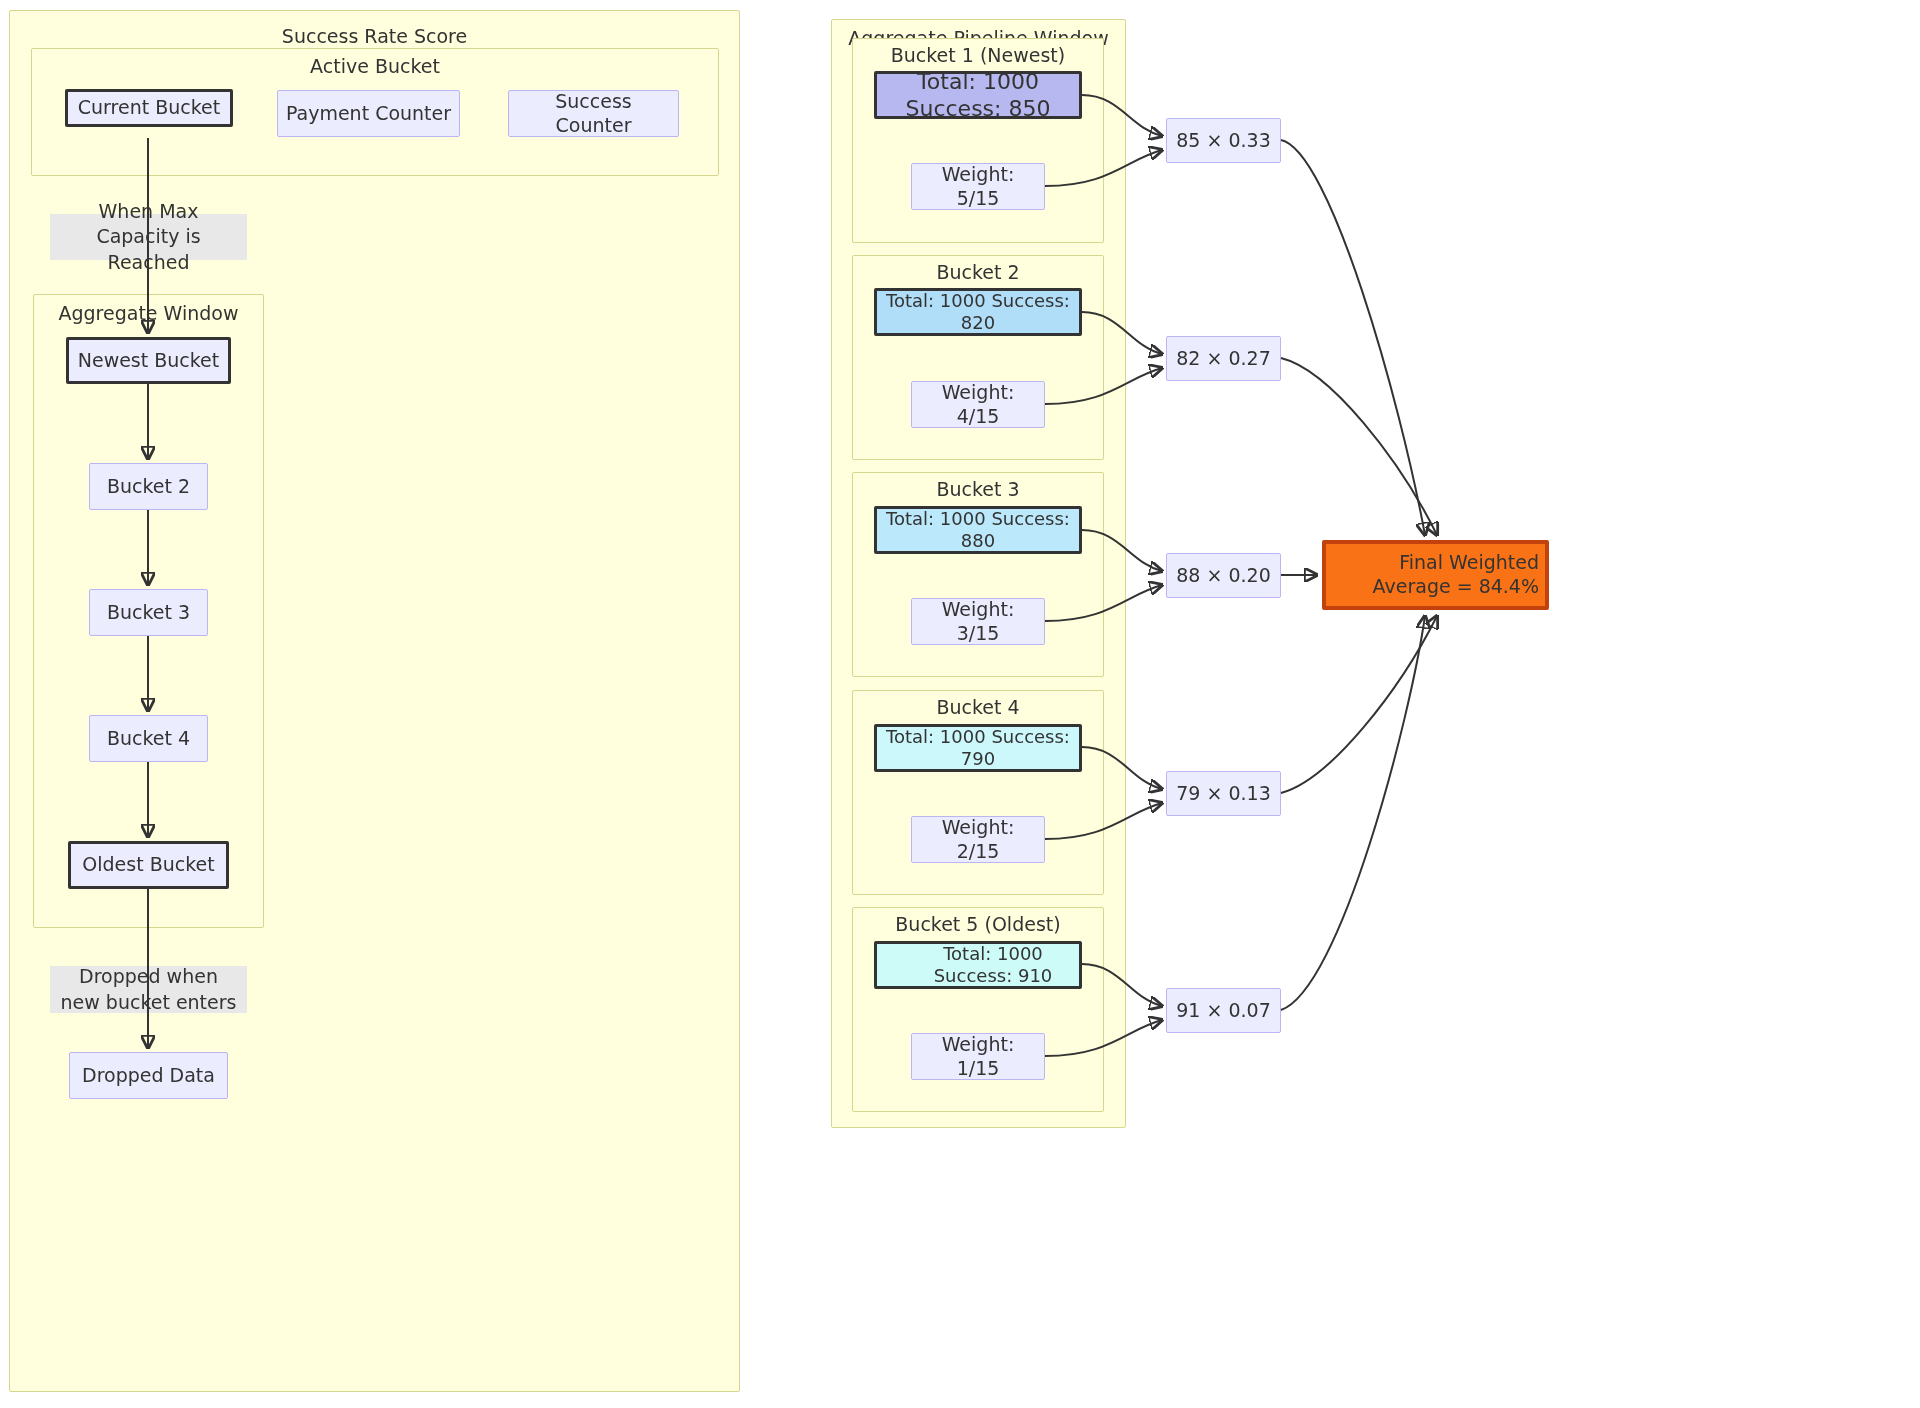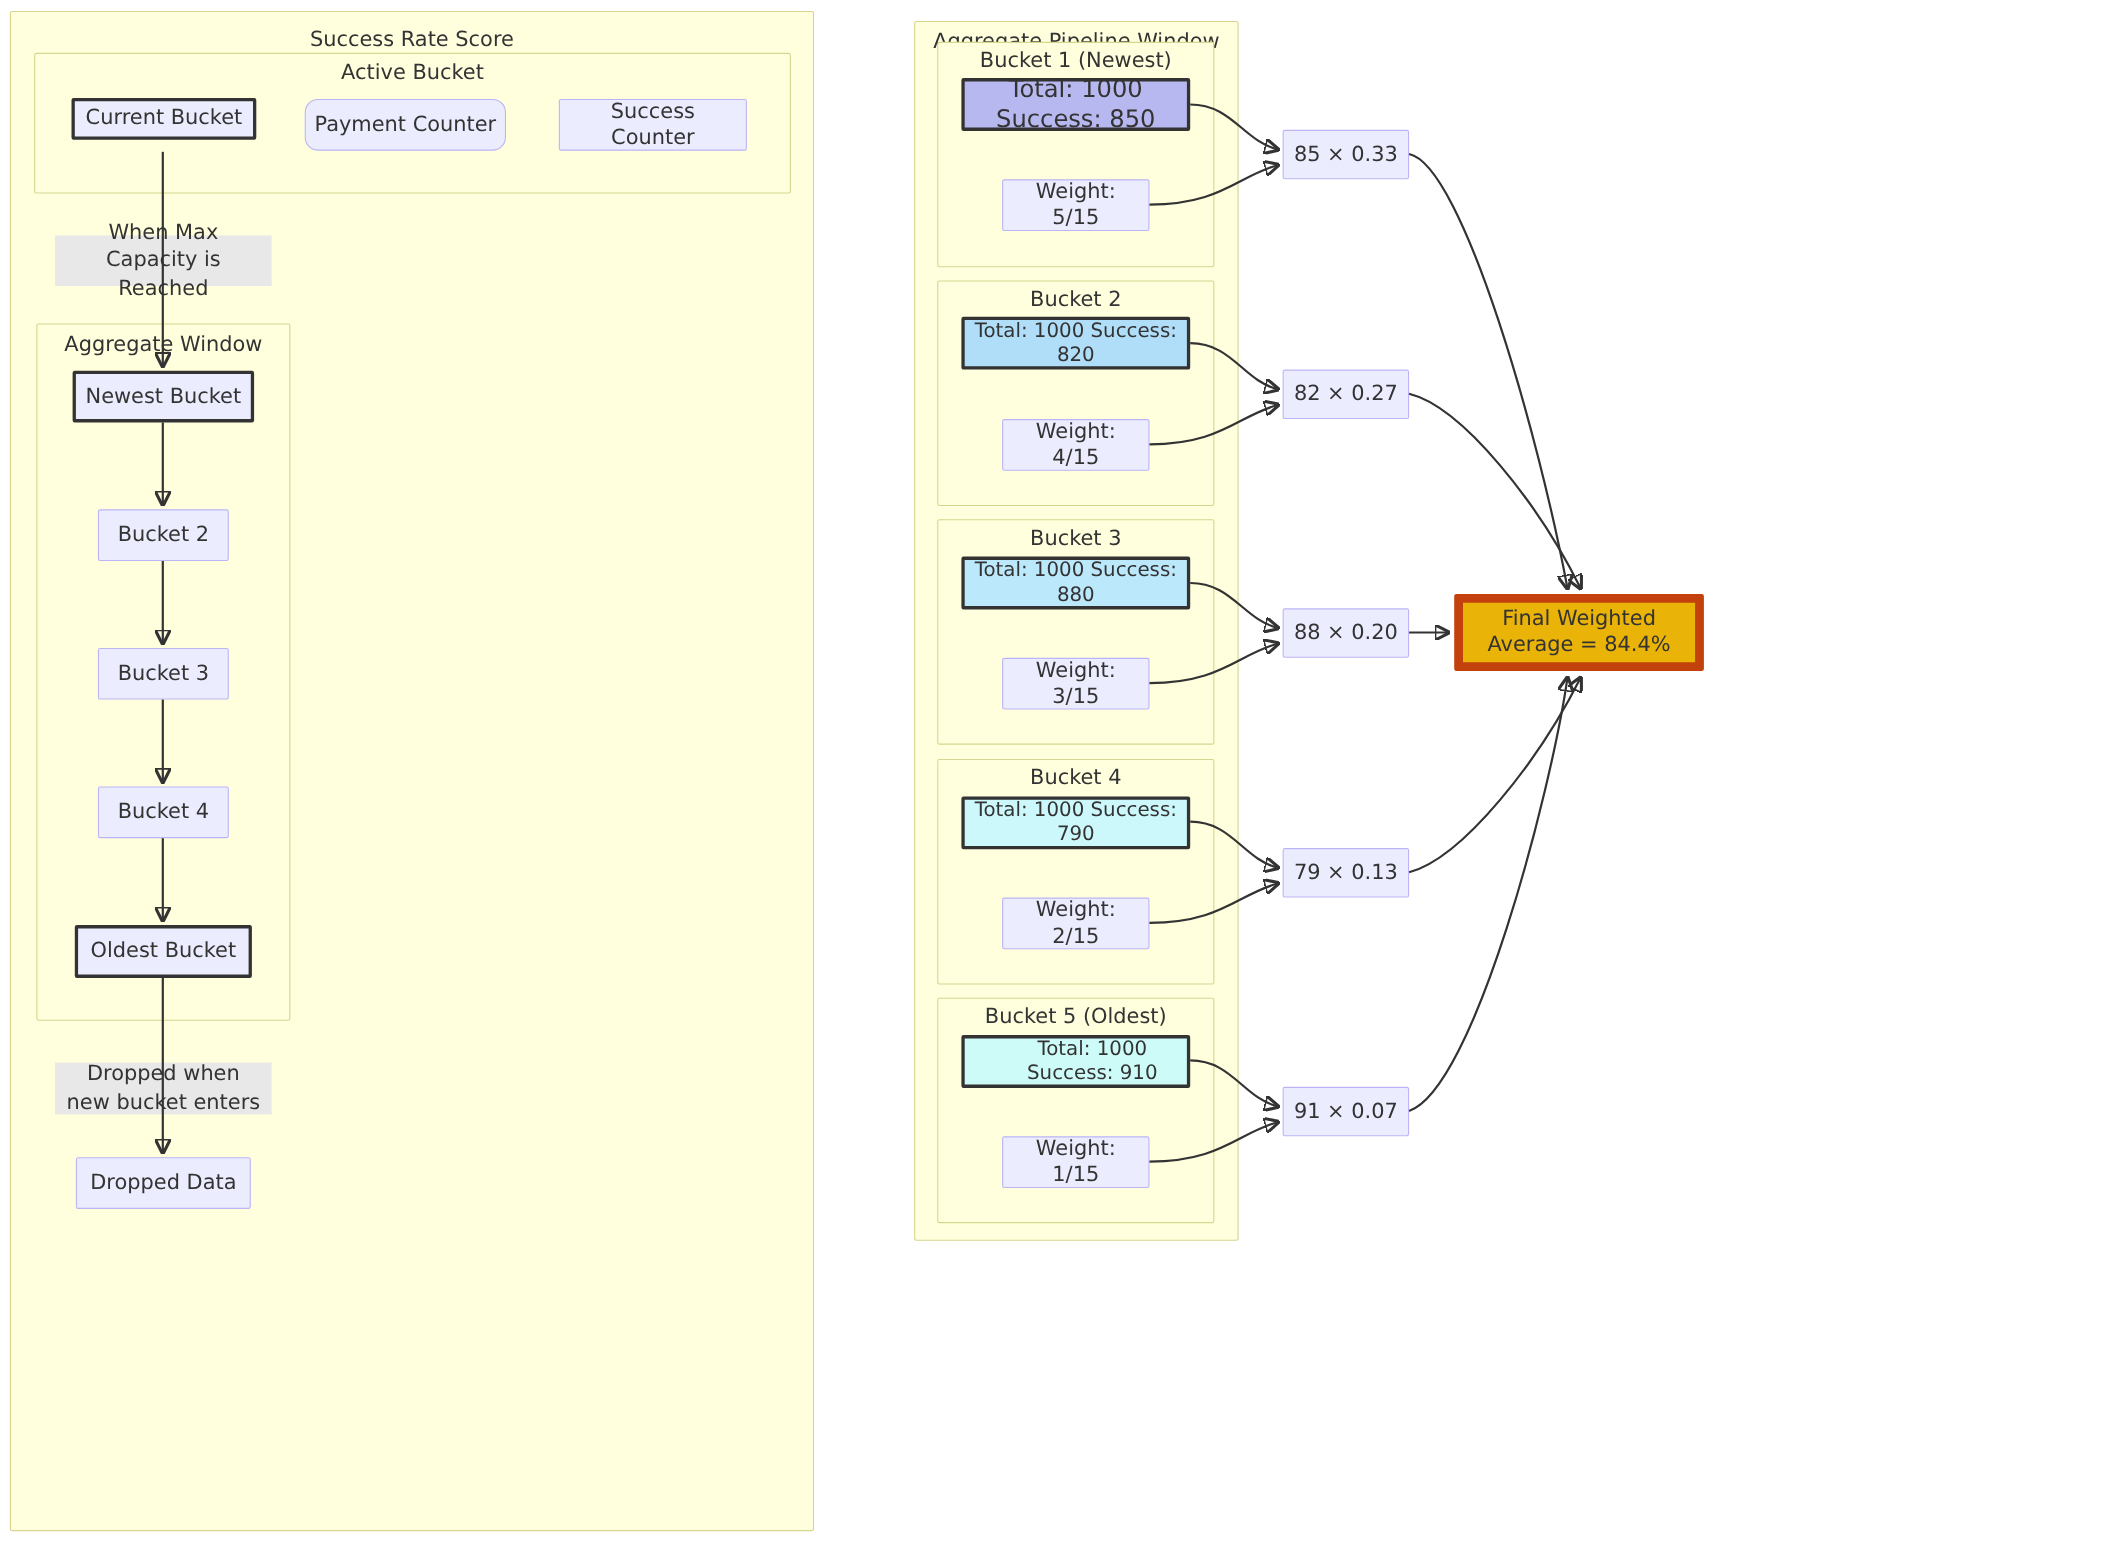--- a/index.html
+++ b/index.html
@@ -32,21 +32,21 @@
     color:#333333;
     padding:2px 6px;
   }
   .n-default{ background:#ececff; border:1px solid #bcb5f5; }
   .n-strong { background:#ececff; border:3px solid #333333; }
   .n-b1 { background:#b8b8f0; border:3px solid #333333; }
   .n-b2 { background:#b0ddf8; border:3px solid #333333; }
   .n-b3 { background:#bce8fb; border:3px solid #333333; }
   .n-b4 { background:#ccf8fb; border:3px solid #333333; }
   .n-b5 { background:#ccfbf8; border:3px solid #333333;padding-left:36px; }
-  .n-final{ background:#eab308; border:8px solid #c2410c; }
+  .n-final{ background:#f97316; border:4px solid #c2410c;text-align:right; }
 
   
   .edge-label{
     position:absolute;box-sizing:border-box;
     background:#e8e8e8;
     color:#333333;
     font-size:19px;
     line-height:1.35;
     text-align:center;
     display:flex;align-items:center;justify-content:center;
@@ -62,21 +62,21 @@
 
 <div class="abs cluster" style="left:9px;top:10px;width:731px;height:1382px;">
   <div class="cluster-title" style="top:16px;">Success Rate Score</div>
 </div>
 
 <div class="abs cluster" style="left:31px;top:48px;width:688px;height:128px;">
   <div class="cluster-title" style="top:8px;">Active Bucket</div>
 </div>
 
 <div class="node n-strong" style="left:65px;top:89px;width:168px;height:38px;">Current Bucket</div>
-<div class="node n-default" style="left:277px;top:90px;width:183px;height:47px;border-radius:12px;">Payment Counter</div>
+<div class="node n-default" style="left:277px;top:90px;width:183px;height:47px;">Payment Counter</div>
 <div class="node n-default" style="left:508px;top:90px;width:171px;height:47px;">Success Counter</div>
 
 <div class="edge-label" style="left:50px;top:214px;width:197px;height:46px;">When Max Capacity is Reached</div>
 
 <div class="abs cluster" style="left:33px;top:294px;width:231px;height:634px;">
   <div class="cluster-title" style="top:9px;">Aggregate Window</div>
 </div>
 
 <div class="node n-strong" style="left:66px;top:337px;width:165px;height:47px;">Newest Bucket</div>
 <div class="node n-default" style="left:89px;top:463px;width:119px;height:47px;">Bucket 2</div>

